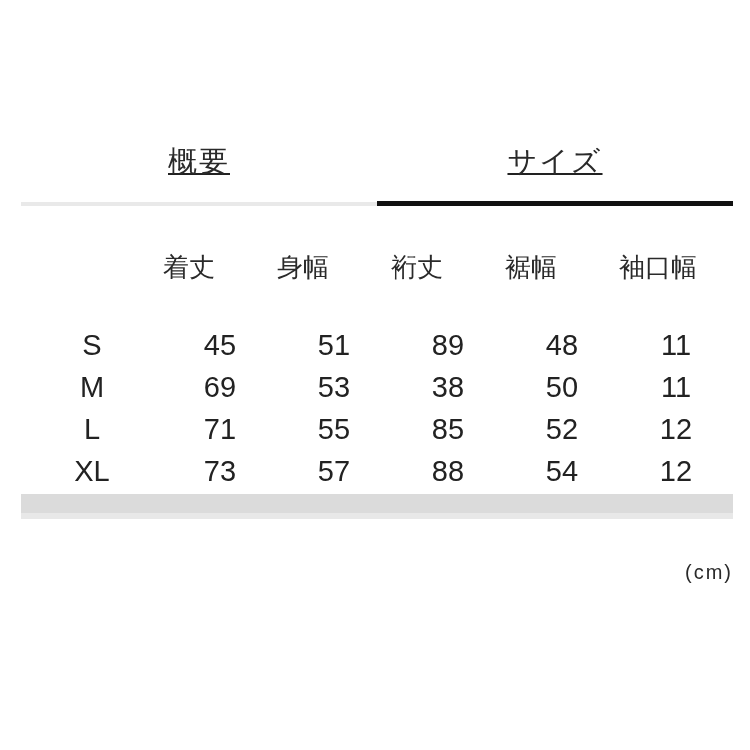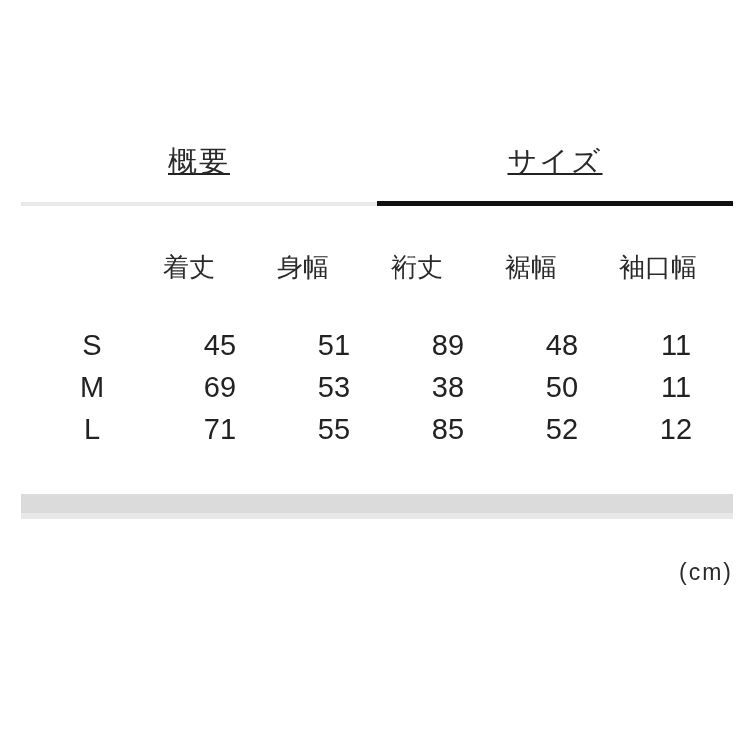--- a/index.html
+++ b/index.html
@@ -81,21 +81,21 @@
     width: 712px;
     height: 25px;
     background: linear-gradient(#dbdbdb 0 78%, #e8e8e8 78% 100%);
   }
 
   
   .unit-label {
     position: absolute;
     right: 17px;
     top: 558px;
-    font-size: 23px;
+    font-size: 20px;
     line-height: 28px;
     letter-spacing: 2px;
     color: #2a2a2a;
   }
 </style>
 </head>
 <body>
 
 <div class="canvas">
 
@@ -141,20 +141,28 @@
         <td>11</td>
       </tr>
       <tr>
         <td>L</td>
         <td>71</td>
         <td>55</td>
         <td>85</td>
         <td>52</td>
         <td>12</td>
       </tr>
+      <tr>
+        <td>XL</td>
+        <td>73</td>
+        <td>57</td>
+        <td>88</td>
+        <td>54</td>
+        <td>12</td>
+      </tr>
     </tbody>
   </table>
 
   <div class="divider-bar"></div>
 
   <div class="unit-label">(cm)</div>
 
 </div>
 
 </body></html>

